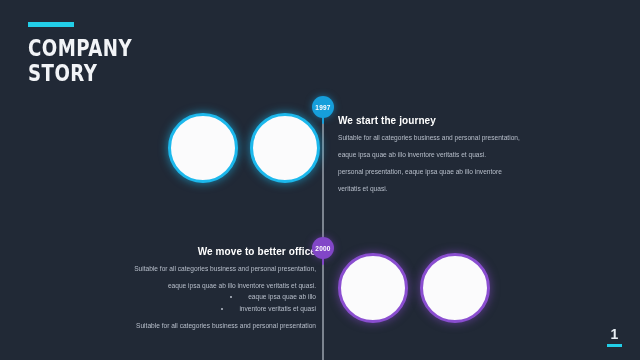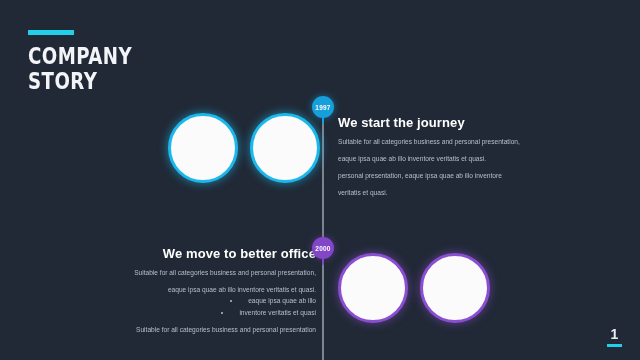--- a/index.html
+++ b/index.html
@@ -18,21 +18,21 @@
     width: 640px;
     height: 360px;
     background: #212936;
     overflow: hidden;
   }
 
   
   .title-block {
     position: absolute;
     left: 28px;
-    top: 30px;
+    top: 22px;
     width: 200px;
   }
   .accent-bar {
     width: 46px;
     height: 5px;
     background: #22cee8;
     margin-bottom: 9px;
   }
   .title-line {
     font-family: "DejaVu Sans Condensed", "Liberation Sans Narrow", "Liberation Sans", sans-serif;
@@ -104,21 +104,21 @@
     width: 196px;
     text-align: left;
   }
   .entry-left {
     left: 104px;
     top: 246px;
     width: 212px;
     text-align: right;
   }
   .entry-heading {
-    font-size: 13px;
+    font-size: 10px;
     font-weight: 700;
     color: #ffffff;
     margin: 0 0 6px 0;
     letter-spacing: 0.1px;
   }
   .entry-body p {
     margin: 0 0 6px 0;
     font-size: 6.6px;
     line-height: 11px;
     color: #b8bfcb;

